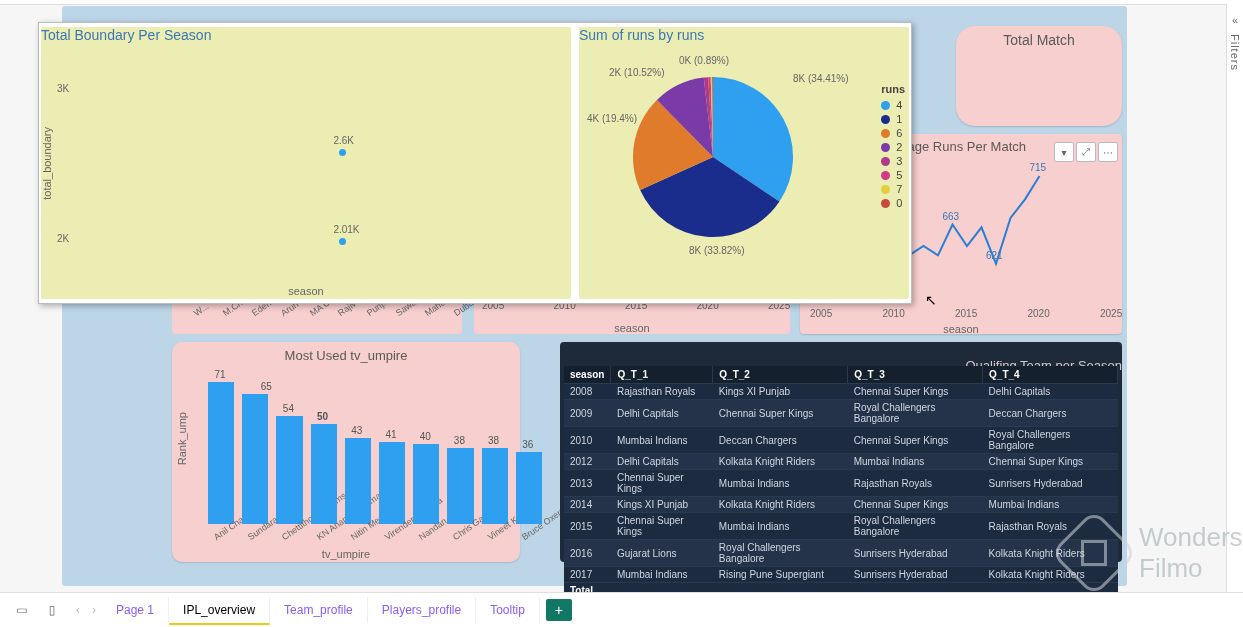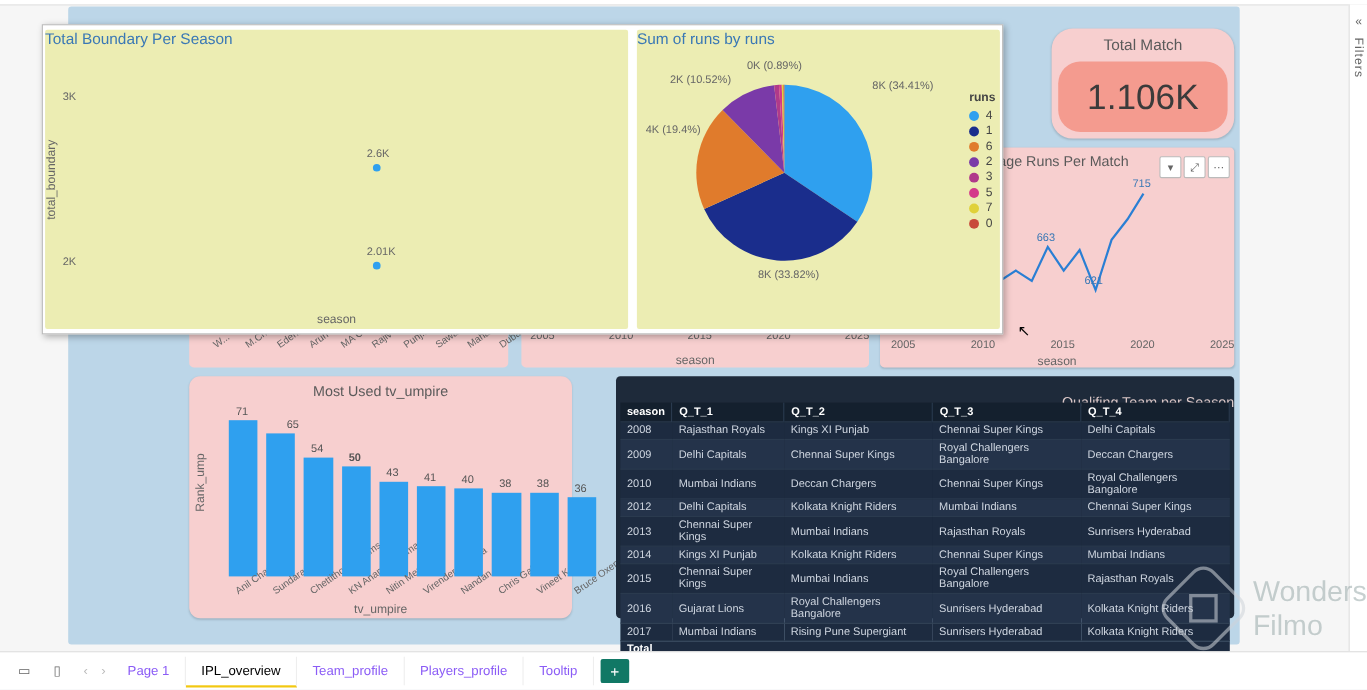--- a/index.html
+++ b/index.html
@@ -106,21 +106,20 @@
         <span class="axis-tick" style="left: 59.5px; top: 0px;">2010</span>
         <span class="axis-tick" style="left: 131px; top: 0px;">2015</span>
         <span class="axis-tick" style="left: 202.5px; top: 0px;">2020</span>
         <span class="axis-tick" style="left: 274px; top: 0px;">2025</span>
       </div>
     <div class="x-axis-label" style="bottom:0">season</div>
   </div>
 
   <div id="card" class="tile">
     <div class="title">Total Match</div>
-    <div class="pill">1.106K</div>
   </div>
 
   <div id="avgruns" class="tile">
     <div class="title">erage Runs Per Match</div>
     <div class="toolbar">
       <div class="btn">▾</div>
       <div class="btn">⤢</div>
       <div class="btn">⋯</div>
     </div>
     <div id="avg-plot">

